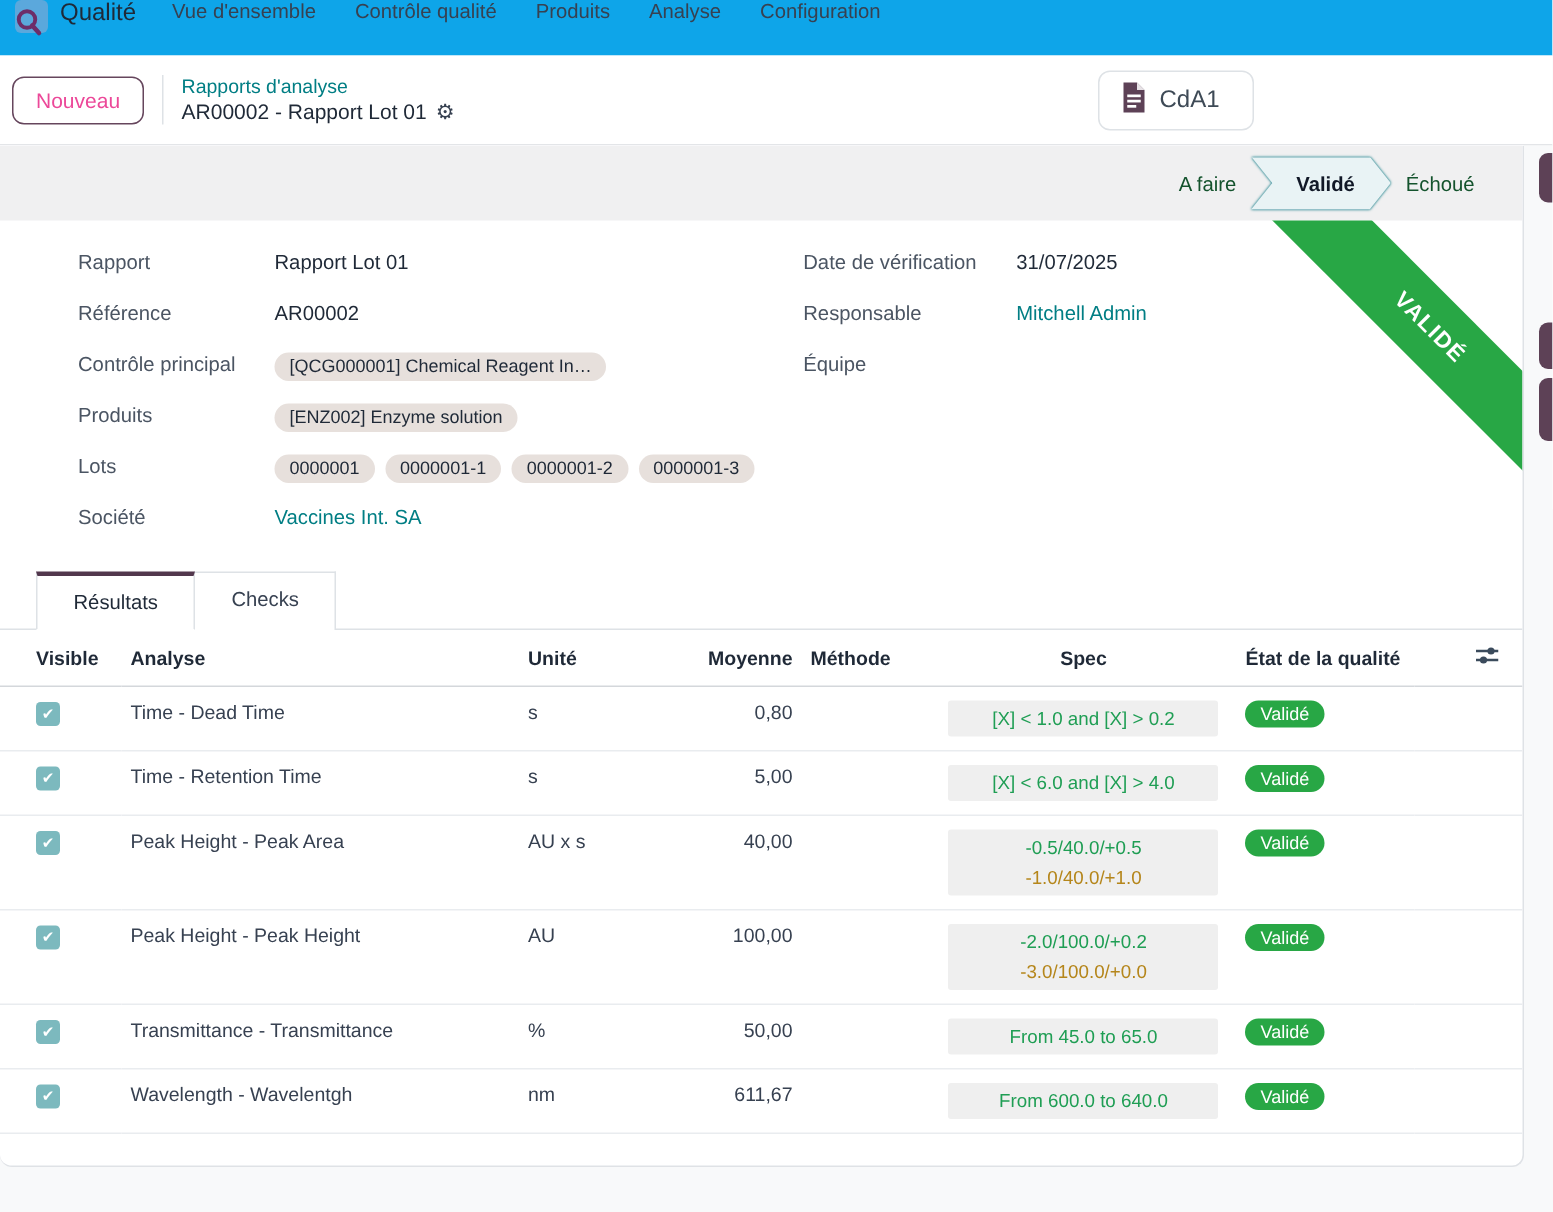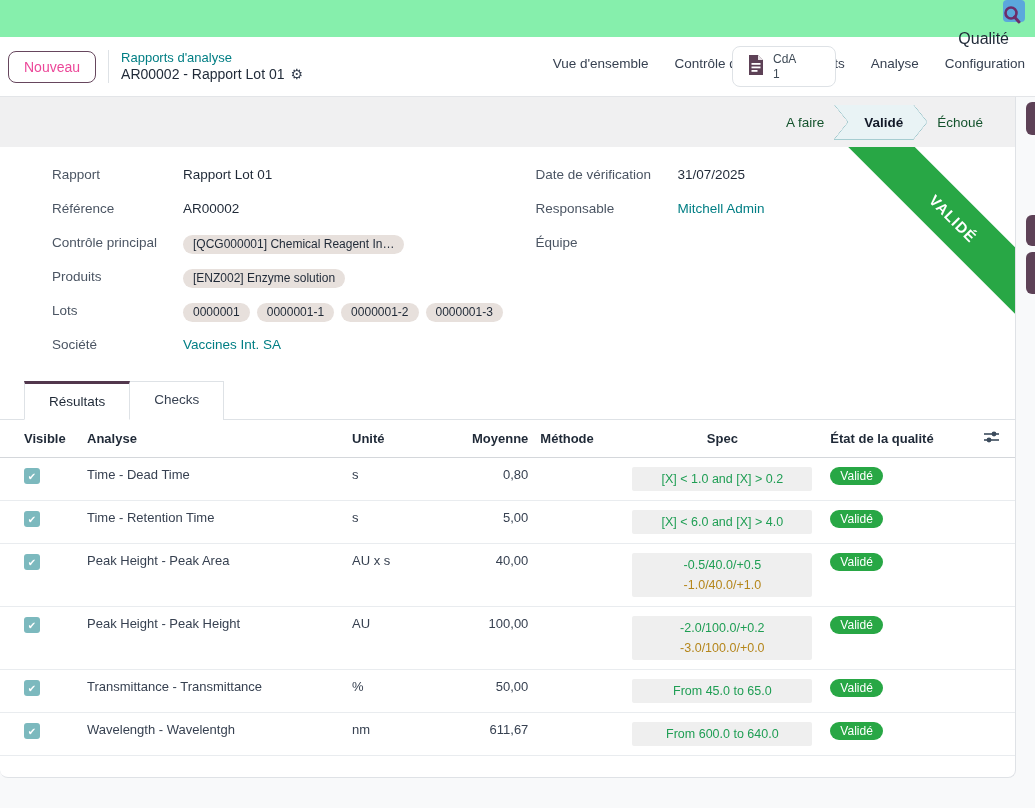--- a/index.html
+++ b/index.html
@@ -1,36 +1,36 @@
 <!DOCTYPE html>
 <html><head>
 <meta charset="utf-8">
 <style>
   * { margin:0; padding:0; box-sizing:border-box; }
   html,body { width:1035px; height:808px; overflow:hidden; }
   body { font-family:"Liberation Sans", sans-serif; background:#f8f9fa; color:#374151; font-size:13px; }
 
   
-  .navbar { height:37px; background:#86efac; display:flex; align-items:flex-end; padding:0 10px; gap:8px;flex-direction:column; }
+  .navbar { height:37px; background:#0ea5e9; display:flex; align-items:flex-start; padding:0 10px; gap:8px; }
   .app-icon { width:22px; height:22px; border-radius:4px; background:#5ba8dc; position:relative; flex:0 0 auto; }
   .app-icon svg { position:absolute; left:-3px; top:4px; }
   .app-name { font-size:16px; color:#1f2937; margin-right:16px; }
   .nav-items { display:flex; gap:26px; }
   .nav-item { font-size:13.5px; color:#374151; cursor:pointer; }
 
   
   .control-panel { height:60px; background:#fff; border-bottom:1px solid #e3e5e8; display:flex; align-items:center; padding:0 16px 0 8px; }
   .btn-new { border:1px solid #66465d; border-radius:8px; background:#fff; color:#ec4899; font-size:14px; padding:7px 15px; cursor:pointer; font-family:inherit; }
   .crumbs { margin-left:12px; padding-left:12px; border-left:1px solid #dee2e6; display:flex; flex-direction:column; justify-content:center; line-height:1.25; }
   .crumb-parent { color:#017e84; font-size:13px; cursor:pointer; }
   .crumb-current { color:#1f2937; font-size:14px; display:flex; align-items:center; gap:6px; }
   .gear { font-size:14px; color:#374151; cursor:pointer; }
   .cp-right { margin-left:auto; margin-right:183px; }
   .stat-button { display:flex; align-items:center; gap:8px; border:1px solid #dee2e6; border-radius:8px; background:#fff; padding:5px 14px; cursor:pointer; min-width:104px; min-height:40px; }
-  .stat-text { display:flex; flex-direction:column; line-height:1.2; font-size:12px; color:#3e4a56; }
+  .stat-text { display:flex; flex-direction:row; line-height:1.2; font-size:16px; color:#3e4a56;align-items:center; }
 
   
   .main { position:relative; height:711px; background:#f8f9fa; }
   .sheet { position:relative; width:1016px; height:681px; background:#fff; border-right:1px solid #dfe2e6; border-bottom:1px solid #dfe2e6; border-radius:0 0 8px 8px; overflow:hidden; }
 
   
   .statusbar { height:50px; background:#f0f0f1; display:flex; align-items:center; justify-content:flex-end; padding-right:14px; }
   .steps { display:flex; align-items:center; }
   .step { color:#14532d; font-size:13.5px; padding:8px 18px; cursor:pointer; }
   .step-active-wrap { filter:drop-shadow(0 0 .6px #4f9ba3) drop-shadow(0 0 .6px #4f9ba3); margin:0 -8px; }

